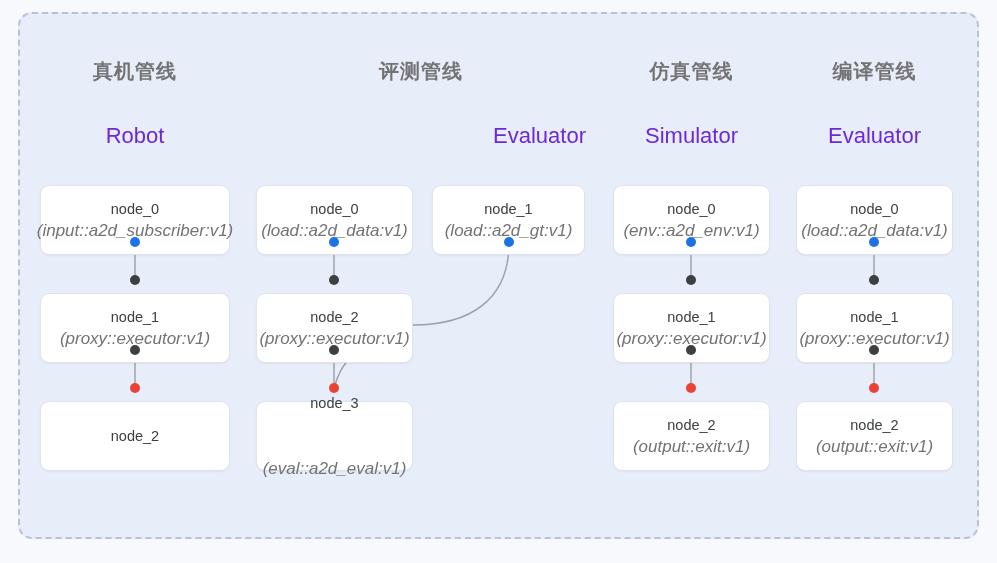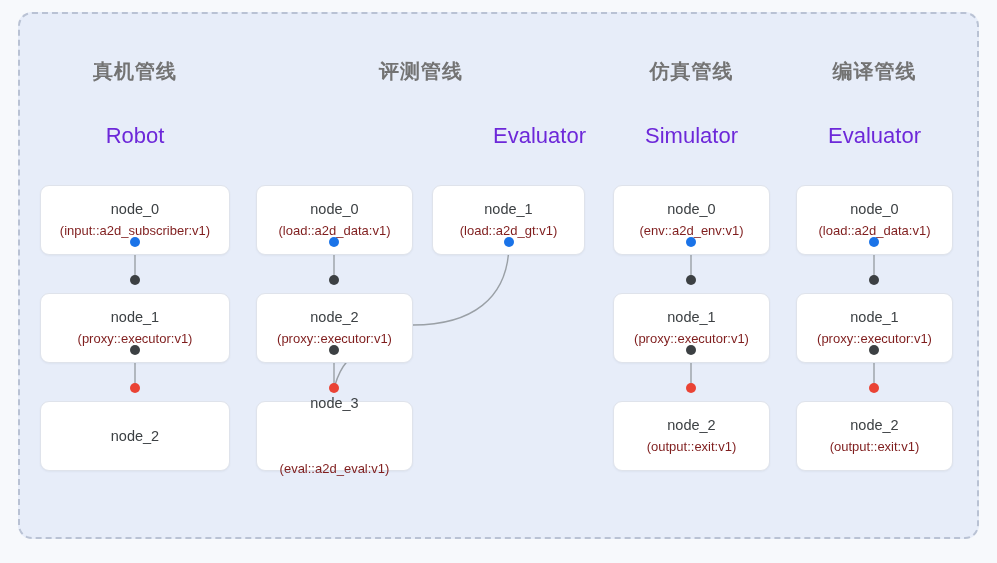--- a/index.html
+++ b/index.html
@@ -63,25 +63,26 @@
     height: 70px;
     margin-top: 13px;
   }
   .node .nname {
     font-size: 14.5px;
     color: #3c4043;
     line-height: 20px;
     white-space: nowrap;
   }
   .node .nsig {
-    font-size: 13px;
-    color: #7f1d1d;
+    font-size: 17px;
+    color: #737373;
     line-height: 20px;
     white-space: nowrap;
     margin-top: 2px;
+    font-style: italic;
   }
   
   #edges {
     position: absolute;
     left: 0;
     top: 0;
     width: 997px;
     height: 563px;
     pointer-events: none;
   }

